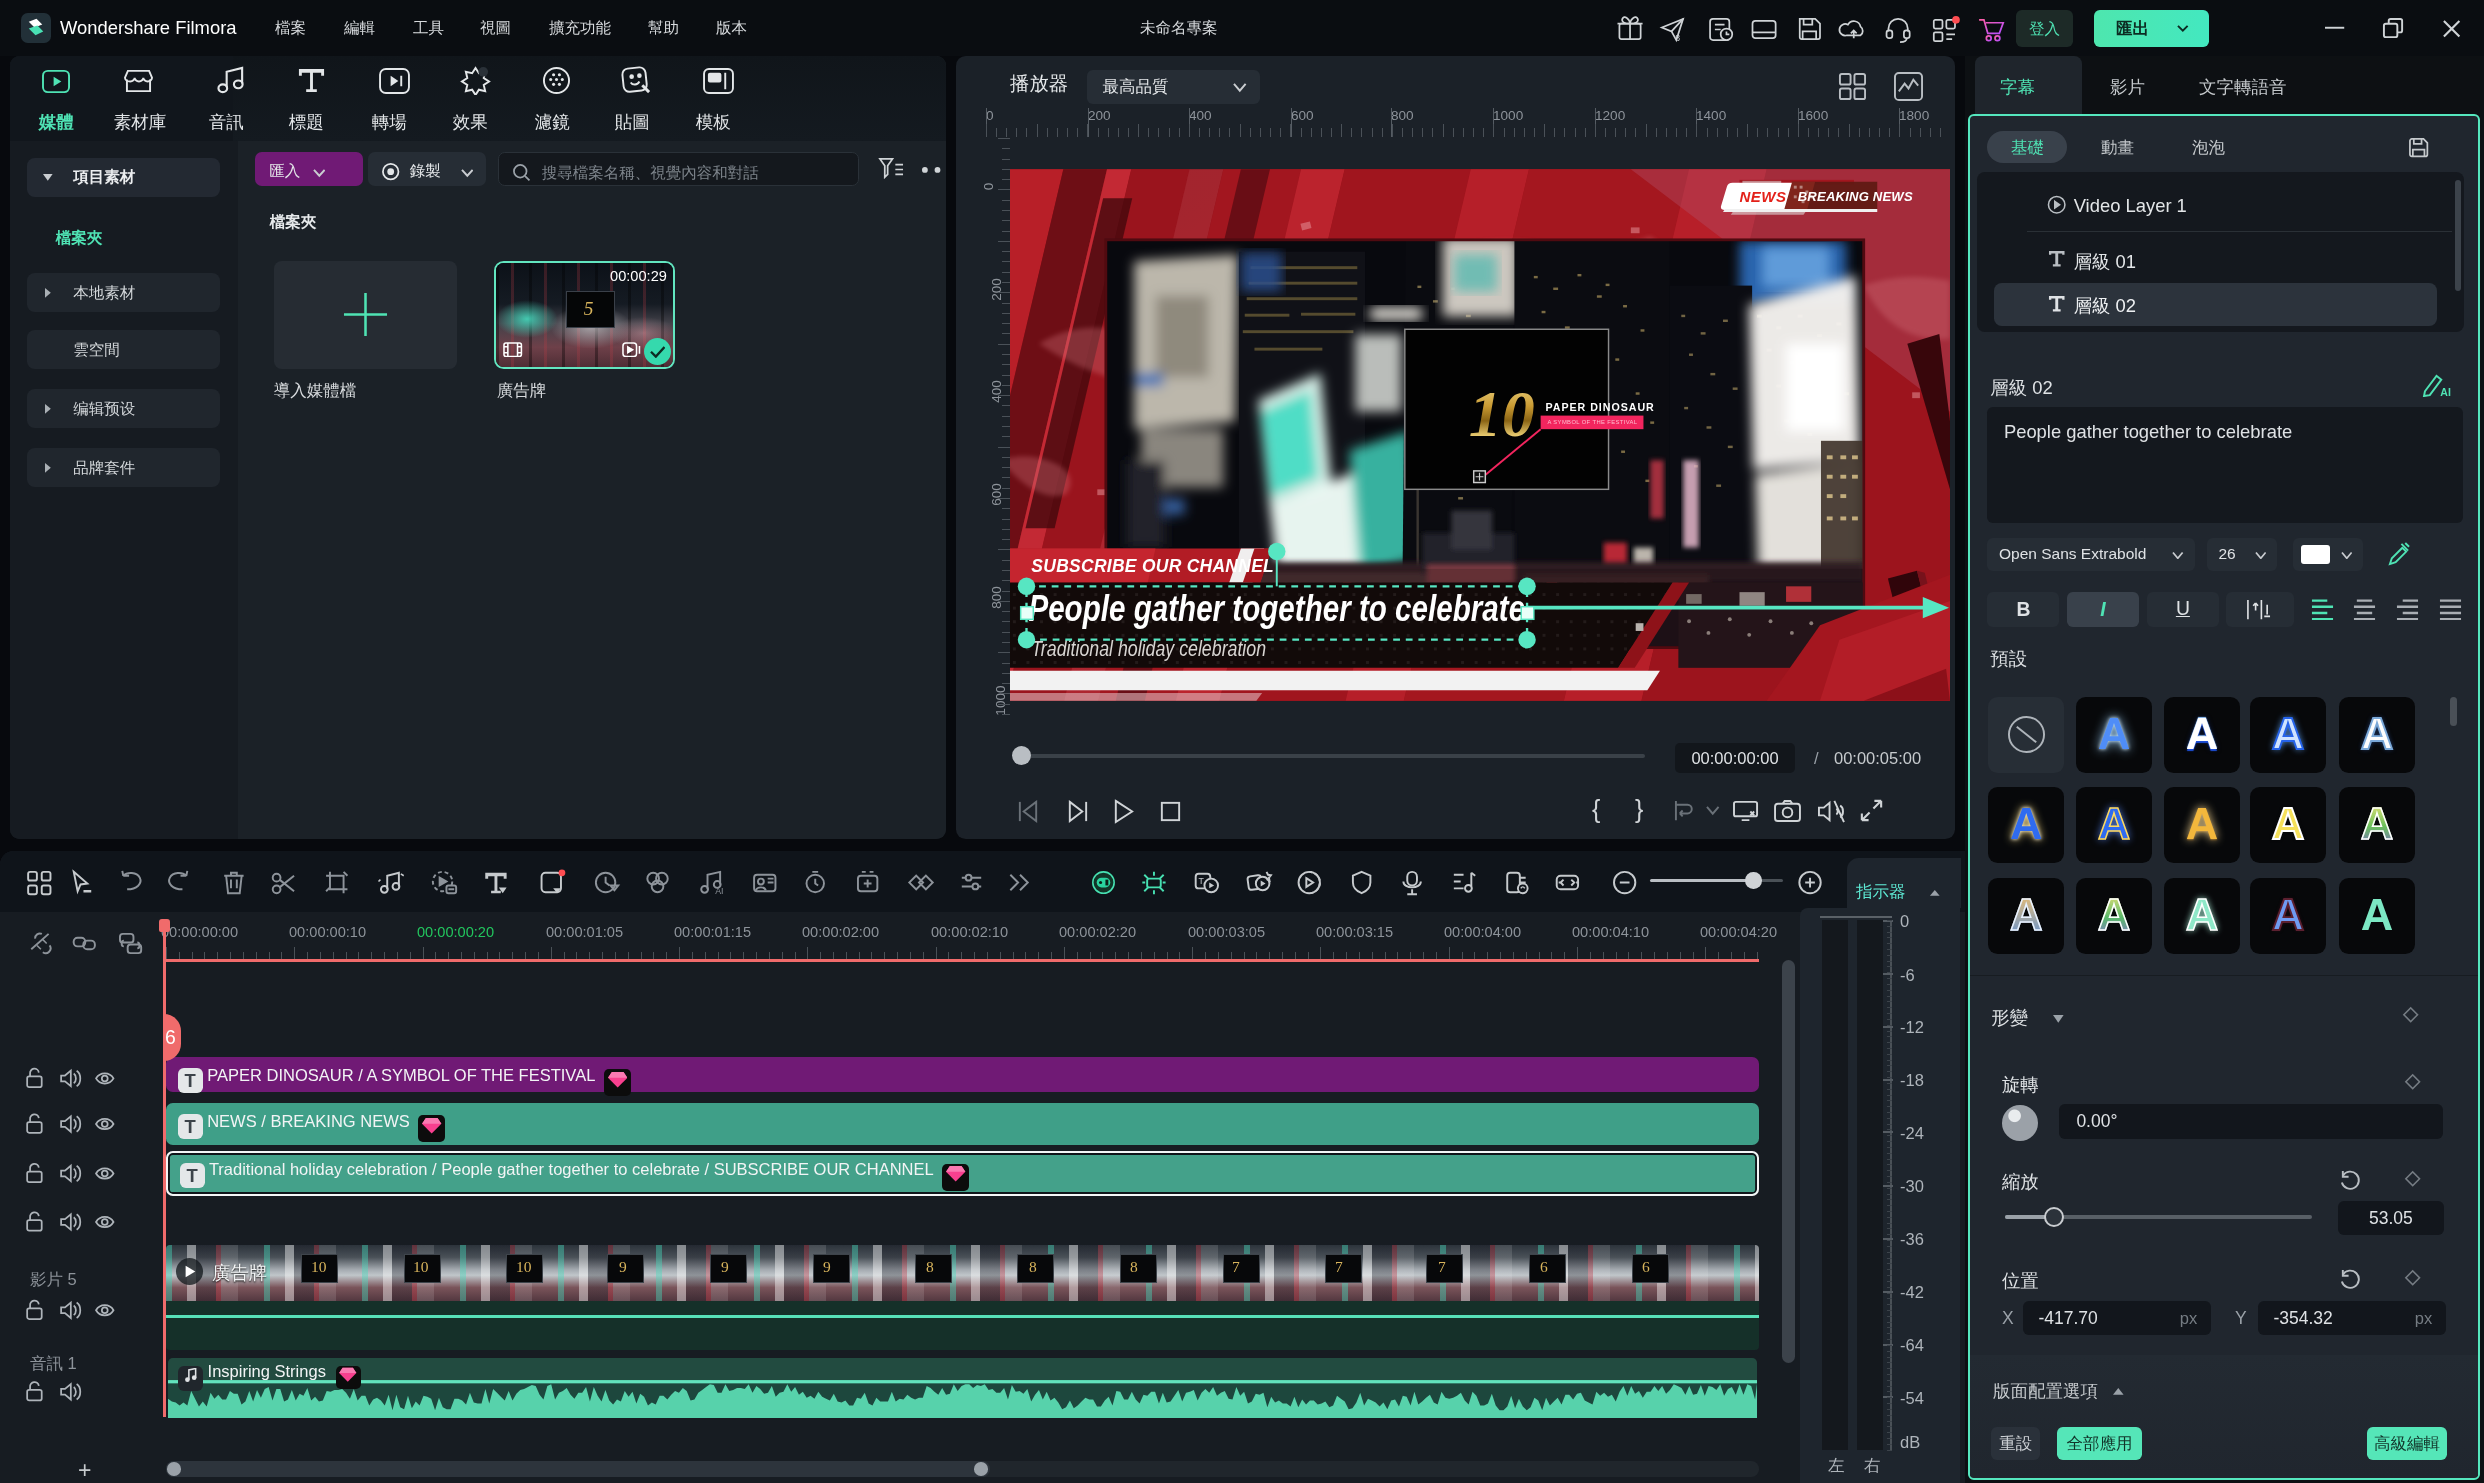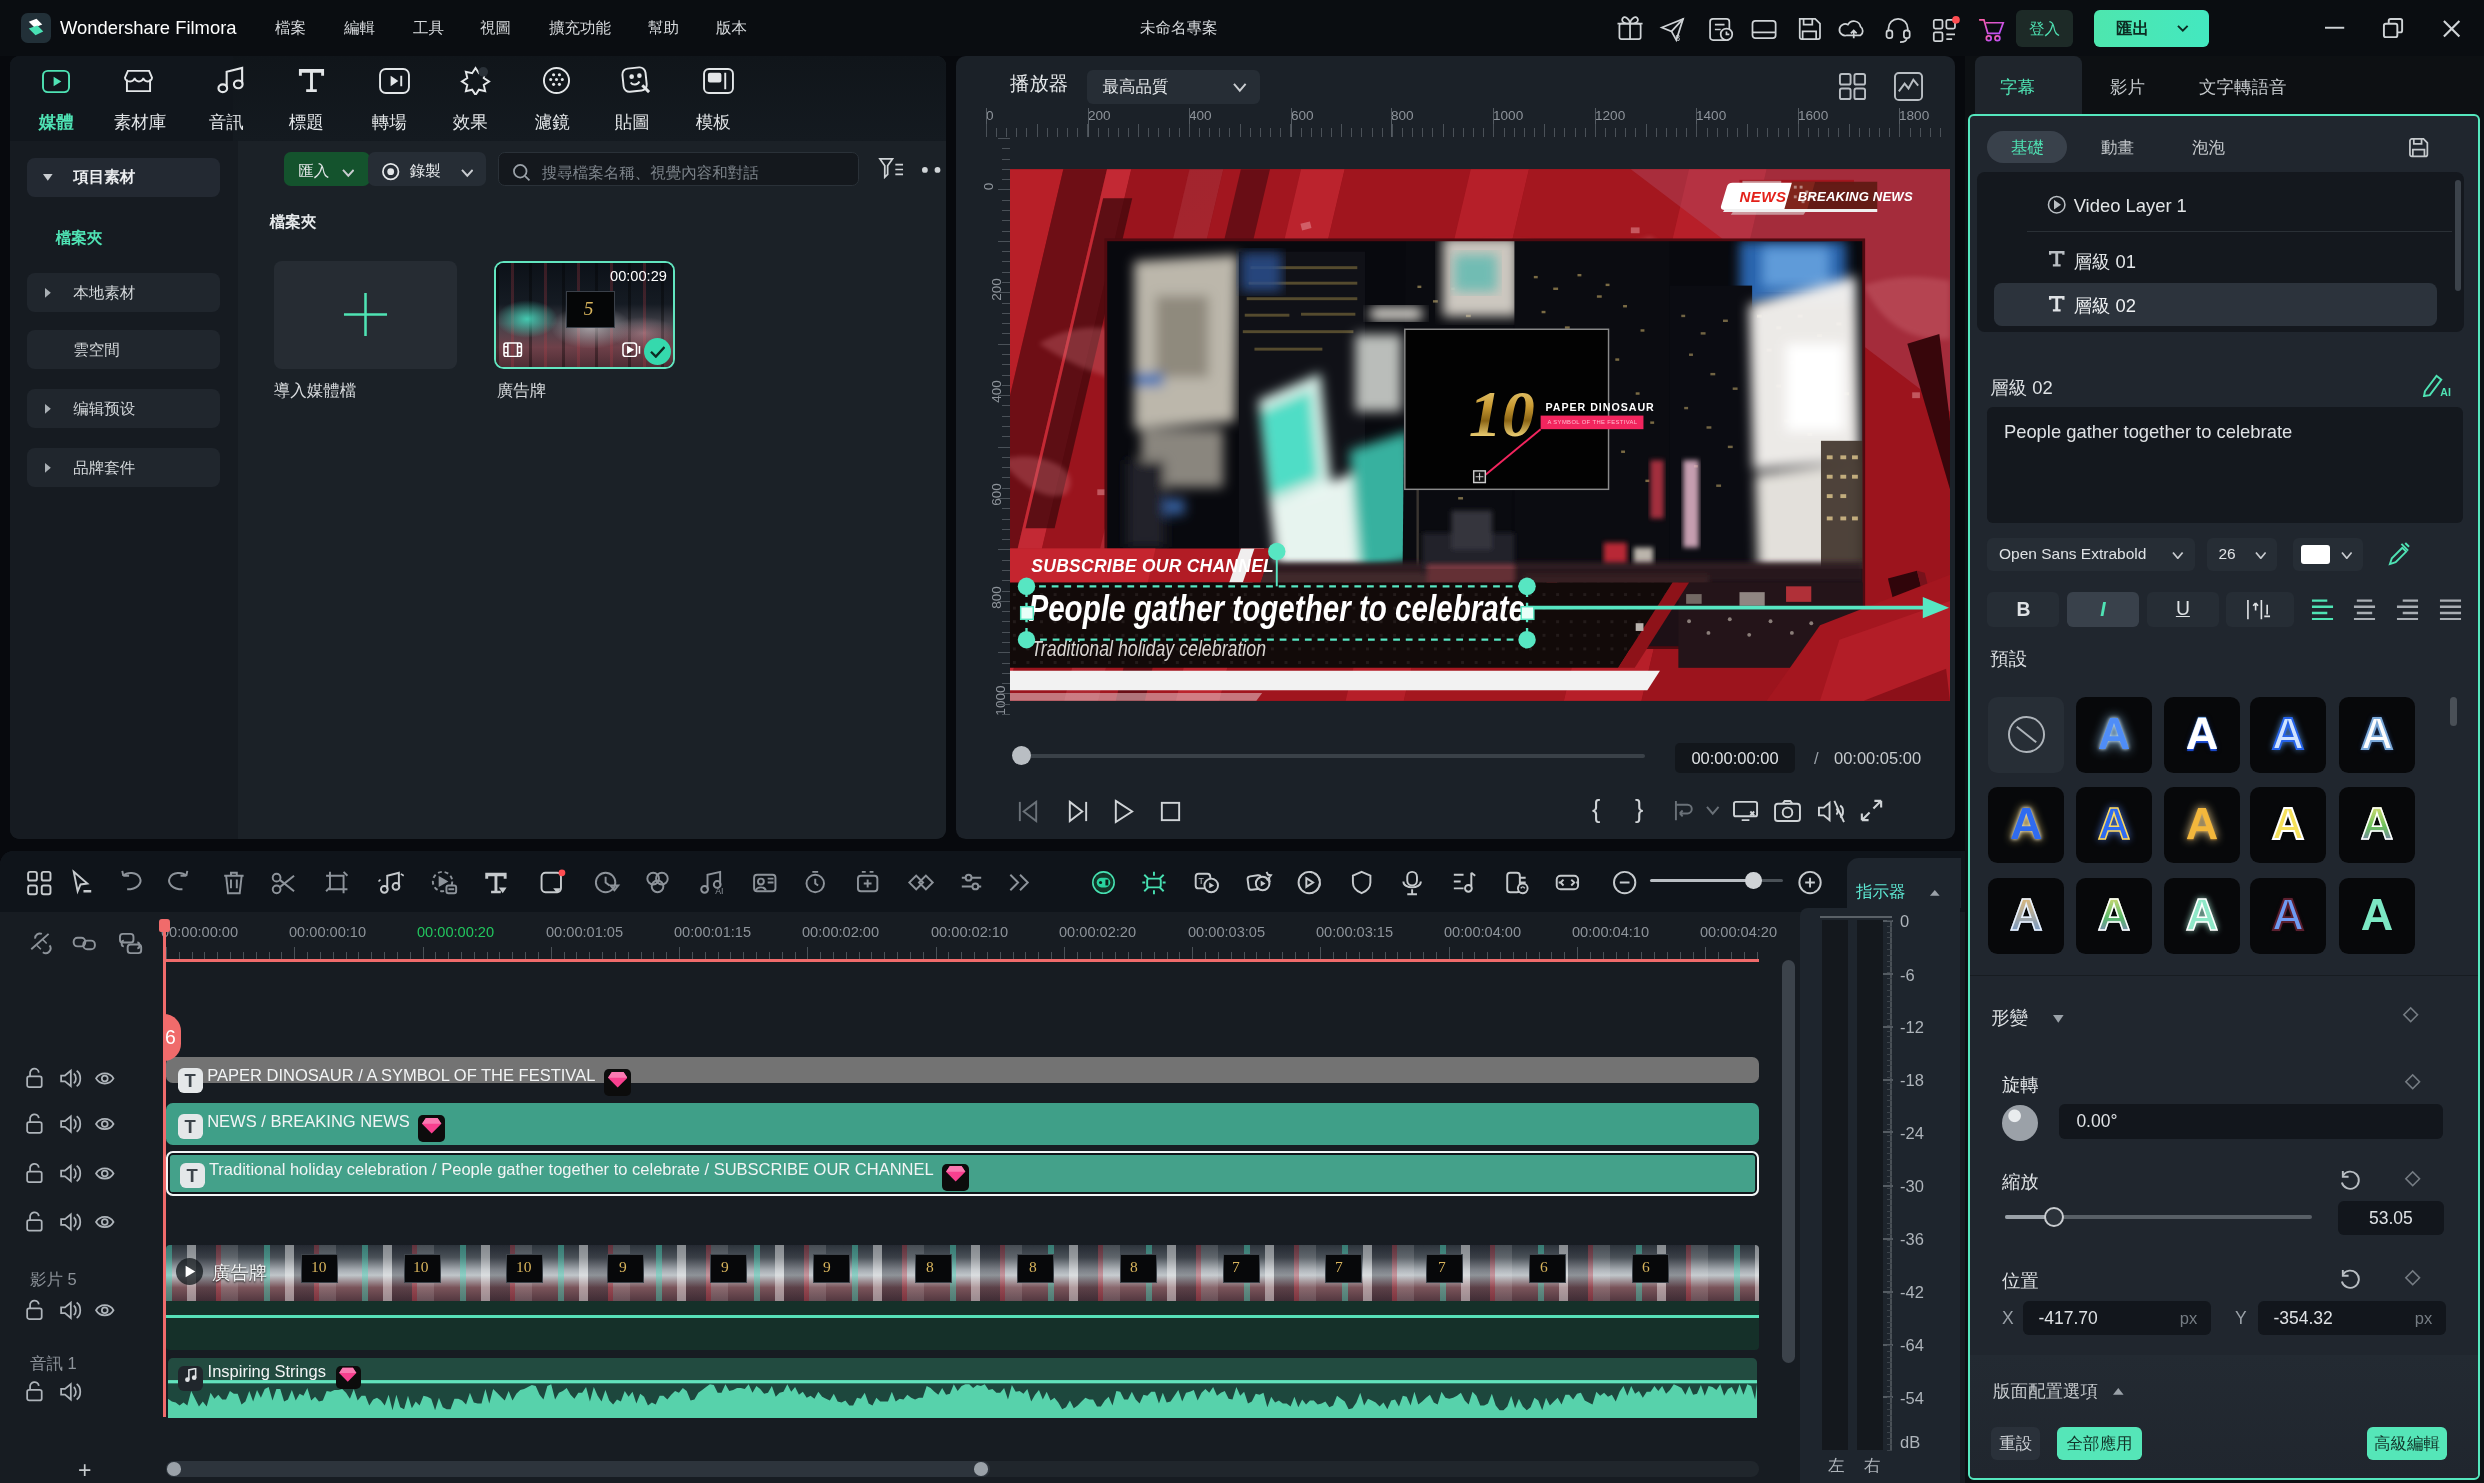--- a/index.html
+++ b/index.html
@@ -186,21 +186,21 @@
     </div>
     <div class="abs" style="left:17.5px;top:307px;width:193px;height:39px;background:#20262d;border-radius:7.8px">
       <svg class="abs" style="left:16.5px;top:13.6px" width="7.8" height="11.6" viewBox="0 0 8 12">
           <path d="M1 1 L7 6 L1 11 Z" fill="#aab0b5"></path>
         </svg>
       <span class="abs" style="left:46px;top:9.7px;font-size:15.5px;color:#d4d8db">品牌套件</span>
     </div>
   </div>
 
   <div class="abs" style="left:228px;top:85px;width:708px;height:698px;background:#1b2127">
-    <div class="abs" style="left:46px;top:10.7px;width:86px;height:34px;background:#14532d;border-radius:6.8px">
+    <div class="abs" style="left:17px;top:10.7px;width:108px;height:34px;background:#701a75;border-radius:6.8px">
       <span class="abs" style="left:14.6px;top:9.7px;font-size:15.5px;color:#e3e6e8">匯入</span>
       <svg class="abs" style="left:58px;top:16.5px" width="12.6" height="9.7" viewBox="0 0 13 10">
           <path d="M1 2 L6.5 8 L12 2" stroke="#c9ccd0" stroke-width="2" fill="none"></path>
         </svg>
     </div>
     <div class="abs" style="left:130px;top:10.7px;width:118px;height:34px;background:#262d35;border-radius:6.8px">
       <svg class="abs" style="left:13.6px;top:10.7px" width="19.4" height="19.4" viewBox="0 0 20 20">
           <circle cx="10" cy="10" r="8" stroke="#e3e6e8" stroke-width="1.8" fill="none"></circle>
           <circle cx="10" cy="10" r="3.5" fill="#e3e6e8"></circle>
         </svg>
@@ -1519,21 +1519,21 @@
     <div class="abs" style="left:1654px;top:101px;width:1px;height:6.8px;background:#4a5157"></div>
     <div class="abs" style="left:1667px;top:101px;width:1px;height:6.8px;background:#4a5157"></div>
     <div class="abs" style="left:1680px;top:101px;width:1px;height:6.8px;background:#4a5157"></div>
     <div class="abs" style="left:1693px;top:101px;width:1px;height:6.8px;background:#4a5157"></div>
     <div class="abs" style="left:1705px;top:96px;width:1px;height:11.6px;background:#4a5157"></div>
     <div class="abs" style="left:1718px;top:101px;width:1px;height:6.8px;background:#4a5157"></div>
     <div class="abs" style="left:1731px;top:101px;width:1px;height:6.8px;background:#4a5157"></div>
     <div class="abs" style="left:1744px;top:101px;width:1px;height:6.8px;background:#4a5157"></div>
     <div class="abs" style="left:1757px;top:101px;width:1px;height:6.8px;background:#4a5157"></div>
     <div class="abs" style="left:166px;top:108px;width:1593px;height:2.9px;background:#f06b6b"></div>
-    <div class="abs" style="left:166px;top:206px;width:1593px;height:26px;background:#737373;border-radius:6.8px;">
+    <div class="abs" style="left:166px;top:206px;width:1593px;height:35px;background:#701a75;border-radius:6.8px;">
       <span class="abs" style="left:11.6px;top:8.7px;white-space:nowrap;font-size:16.5px;color:#f2f4f5"><span style="display:inline-block;width:25px;height:25px;background:#e4e7e9;color:#3c434a;border-radius:5.8px;text-align:center;font-weight:bold;font-size:18.4px;line-height:25px;vertical-align:-6.8px">T</span> PAPER DINOSAUR / A SYMBOL OF THE FESTIVAL<span style="display:inline-block;width:27px;height:27px;background:#0c0c0c;border-radius:4.9px;vertical-align:-7.8px;margin-left:8.7px;text-align:center;line-height:27px"><svg width="19.4" height="17.5" viewBox="0 0 20 18">
             <path d="M4 1 h12 l4 6 -10 10 L0 7 Z" fill="#f8408f"></path>
             <path d="M4 1 h12 l4 6 H0 Z" fill="#fa7ab2"></path>
           </svg></span></span>
     </div>
     <div class="abs" style="left:166px;top:252px;width:1593px;height:42px;background:#3f9f88;border-radius:6.8px;">
       <span class="abs" style="left:11.6px;top:8.7px;white-space:nowrap;font-size:16.5px;color:#f2f4f5"><span style="display:inline-block;width:25px;height:25px;background:#e4e7e9;color:#3c434a;border-radius:5.8px;text-align:center;font-weight:bold;font-size:18.4px;line-height:25px;vertical-align:-6.8px">T</span> NEWS / BREAKING NEWS<span style="display:inline-block;width:27px;height:27px;background:#0c0c0c;border-radius:4.9px;vertical-align:-7.8px;margin-left:8.7px;text-align:center;line-height:27px"><svg width="19.4" height="17.5" viewBox="0 0 20 18">
             <path d="M4 1 h12 l4 6 -10 10 L0 7 Z" fill="#f8408f"></path>
             <path d="M4 1 h12 l4 6 H0 Z" fill="#fa7ab2"></path>
           </svg></span></span>

